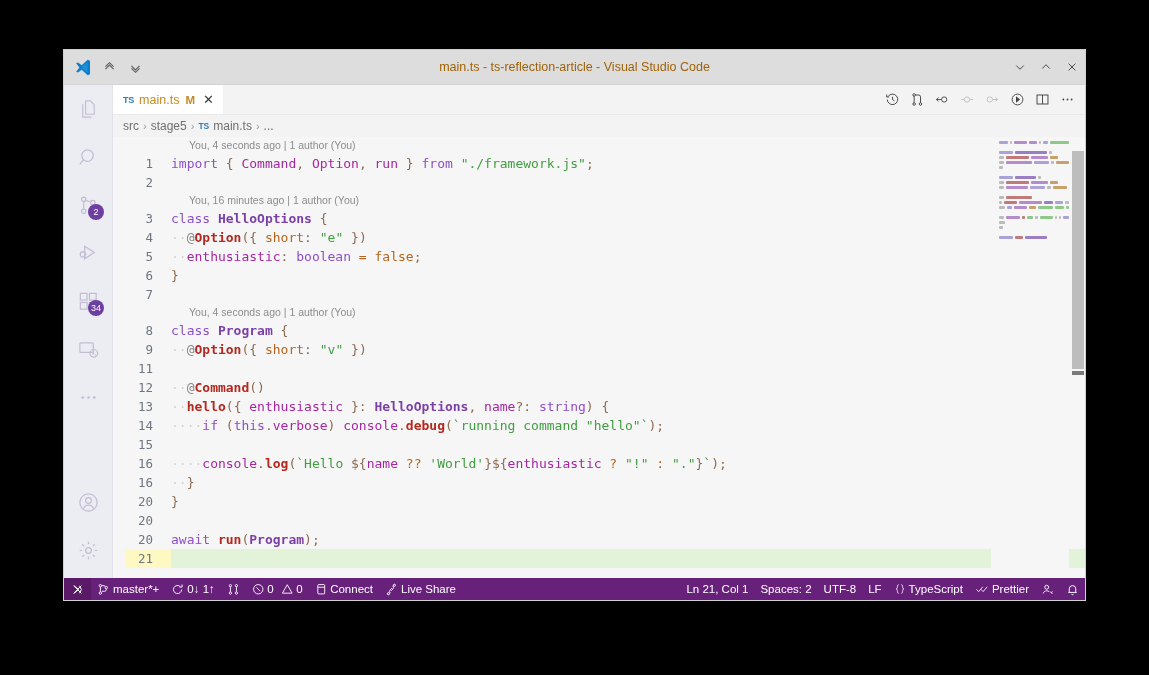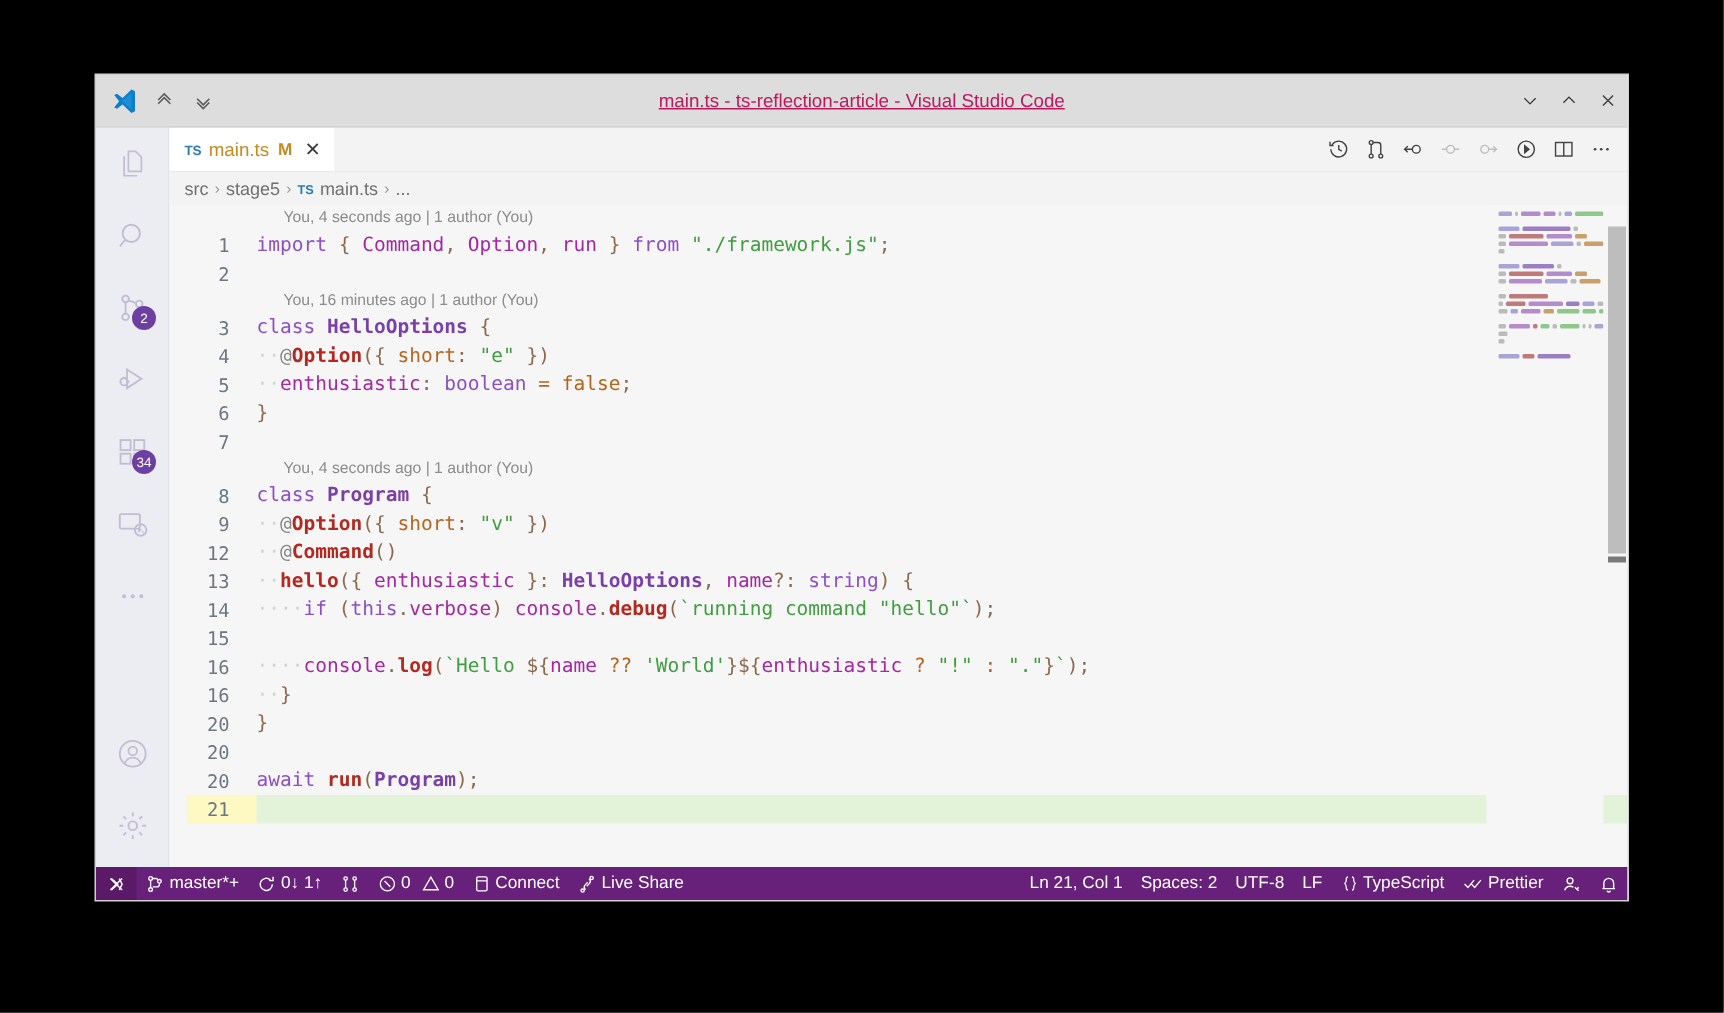--- a/index.html
+++ b/index.html
@@ -25,23 +25,22 @@
     background: #dddddd;
     display: flex; align-items: center;
     position: relative;
     border-bottom: 1px solid #d4d4d4;
   }
   .tb-left { display: flex; align-items: center; padding-left: 9px; gap: 8px; z-index: 2;}
   .vscode-logo { width: 19px; height: 19px; display:block; }
   .tb-chev { width: 18px; height: 18px; color: #6a6a6a; display:flex; align-items:center; justify-content:center; }
   .tb-title {
     position: absolute; left: 0; right: 0; text-align: center;
-    font-size: 12.5px; color: #be185d; line-height: 34px;
+    font-size: 12.5px; color: #a16207; line-height: 34px;
     pointer-events: none;
-    text-decoration: underline;
   }
   .tb-right { margin-left: auto; display: flex; align-items: center; z-index: 2; }
   .winbtn {
     width: 26px; height: 34px; display: flex; align-items: center; justify-content: center;
     color: #3b3b3b;
   }
   .winbtn svg { display:block; }
 
   
   .body { flex: 1; display: flex; min-height: 0; }
@@ -466,20 +465,24 @@
             <span class="ln-num">8</span>
             <span class="ln-code"><span class="t-kw2">class</span><span class="t-plain"> </span><span class="t-cls">Program</span><span class="t-plain"> </span><span class="t-punct">{</span></span>
           </div>
 
           <div class="ln-row">
             <span class="ln-num">9</span>
             <span class="ln-code"><span class="t-ws">··</span><span class="t-at">@</span><span class="t-dec">Option</span><span class="t-punct">(</span><span class="t-punct">{</span><span class="t-plain"> </span><span class="t-var">short</span><span class="t-punct">:</span><span class="t-plain"> </span><span class="t-str">"v"</span><span class="t-plain"> </span><span class="t-punct">}</span><span class="t-punct">)</span></span>
           </div>
 
 
+          <div class="ln-row">
+            <span class="ln-num">11</span>
+            <span class="ln-code"></span>
+          </div>
 
           <div class="ln-row">
             <span class="ln-num">12</span>
             <span class="ln-code"><span class="t-ws">··</span><span class="t-at">@</span><span class="t-dec">Command</span><span class="t-punct">(</span><span class="t-punct">)</span></span>
           </div>
 
           <div class="ln-row">
             <span class="ln-num">13</span>
             <span class="ln-code"><span class="t-ws">··</span><span class="t-fn">hello</span><span class="t-punct">(</span><span class="t-punct">{</span><span class="t-plain"> </span><span class="t-id">enthusiastic</span><span class="t-plain"> </span><span class="t-punct">}</span><span class="t-punct">:</span><span class="t-plain"> </span><span class="t-cls">HelloOptions</span><span class="t-punct">,</span><span class="t-plain"> </span><span class="t-id">name</span><span class="t-punct">?:</span><span class="t-plain"> </span><span class="t-kw2">string</span><span class="t-punct">)</span><span class="t-plain"> </span><span class="t-punct">{</span></span>
           </div>

